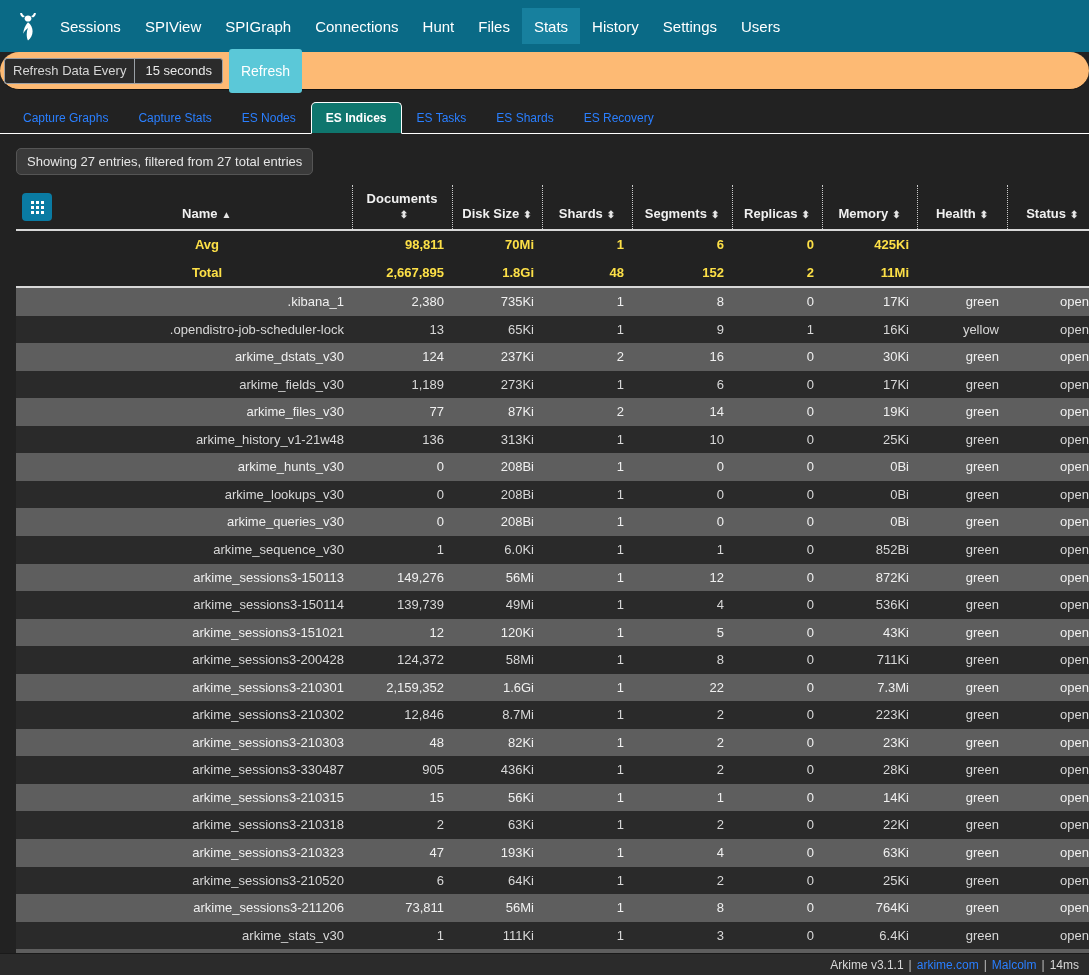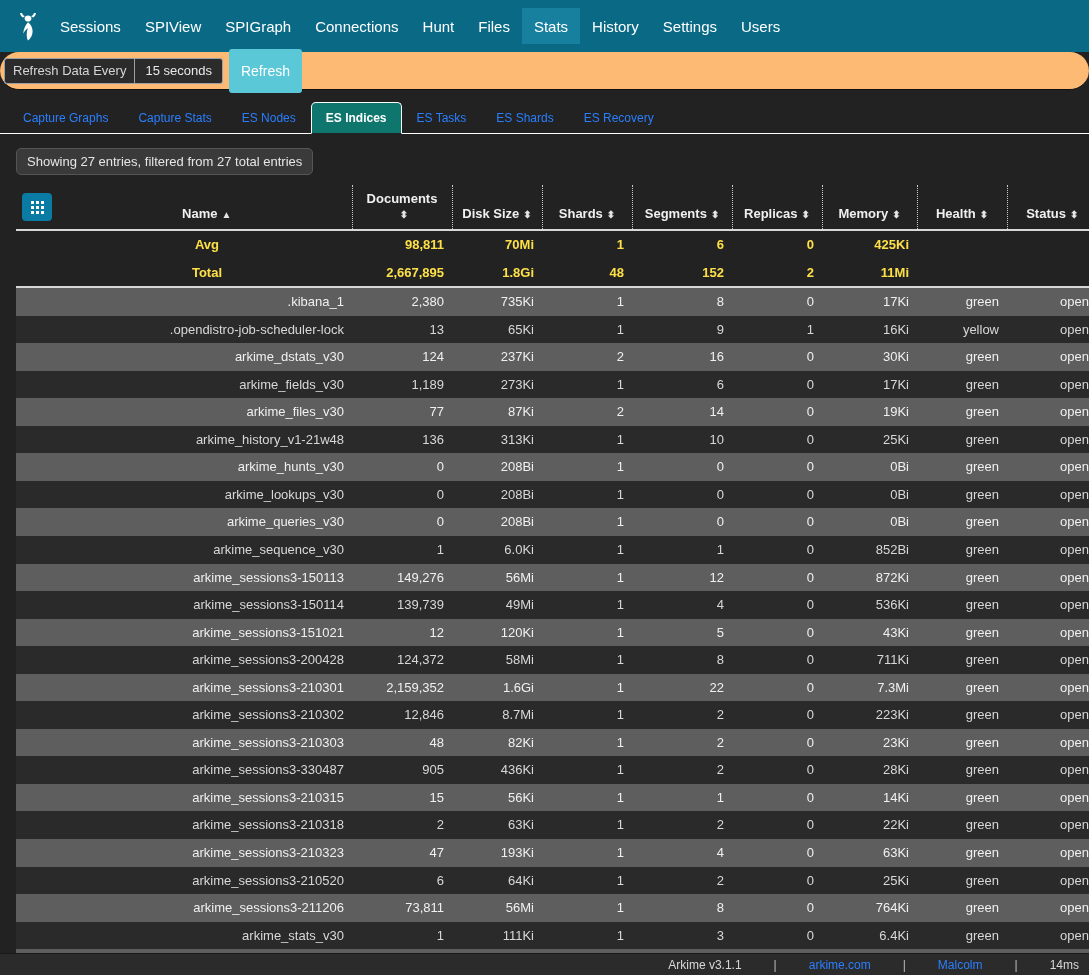--- a/index.html
+++ b/index.html
@@ -207,21 +207,20 @@
     width: 1089px;
     height: 22px;
     background: #2b2b2b;
     border-top: 1px solid #1a1a1a;
     color: #d8d8d8;
     font-size: 12px;
     display: flex;
     align-items: center;
     justify-content: flex-end;
     padding-right: 10px;
-    gap: 27px;
   }
   .footer a { color: #2a7fff; text-decoration: none; cursor: pointer; }
   .footer .sep { margin: 0 5px; color: #bbbbbb; }
 </style>
 </head>
 <body>
 
 <div class="navbar">
   <div class="brand">
     <svg width="26" height="30" viewBox="0 0 26 30" aria-hidden="true">

